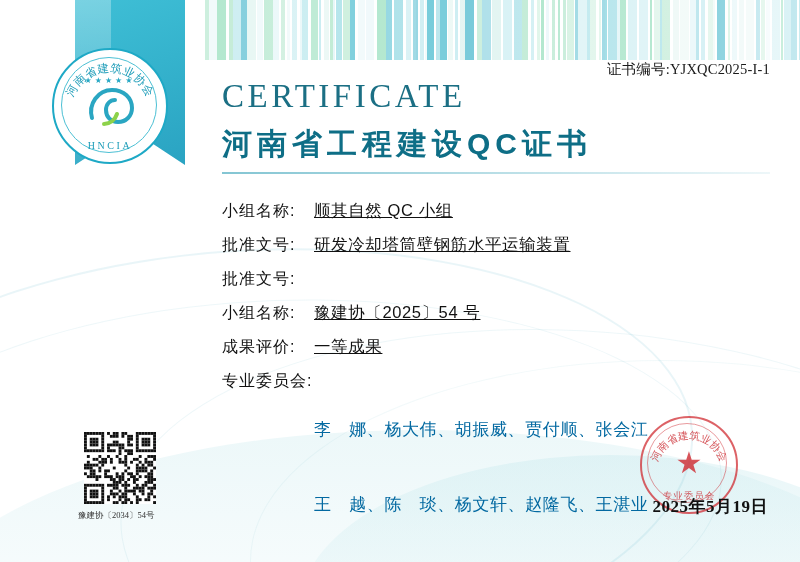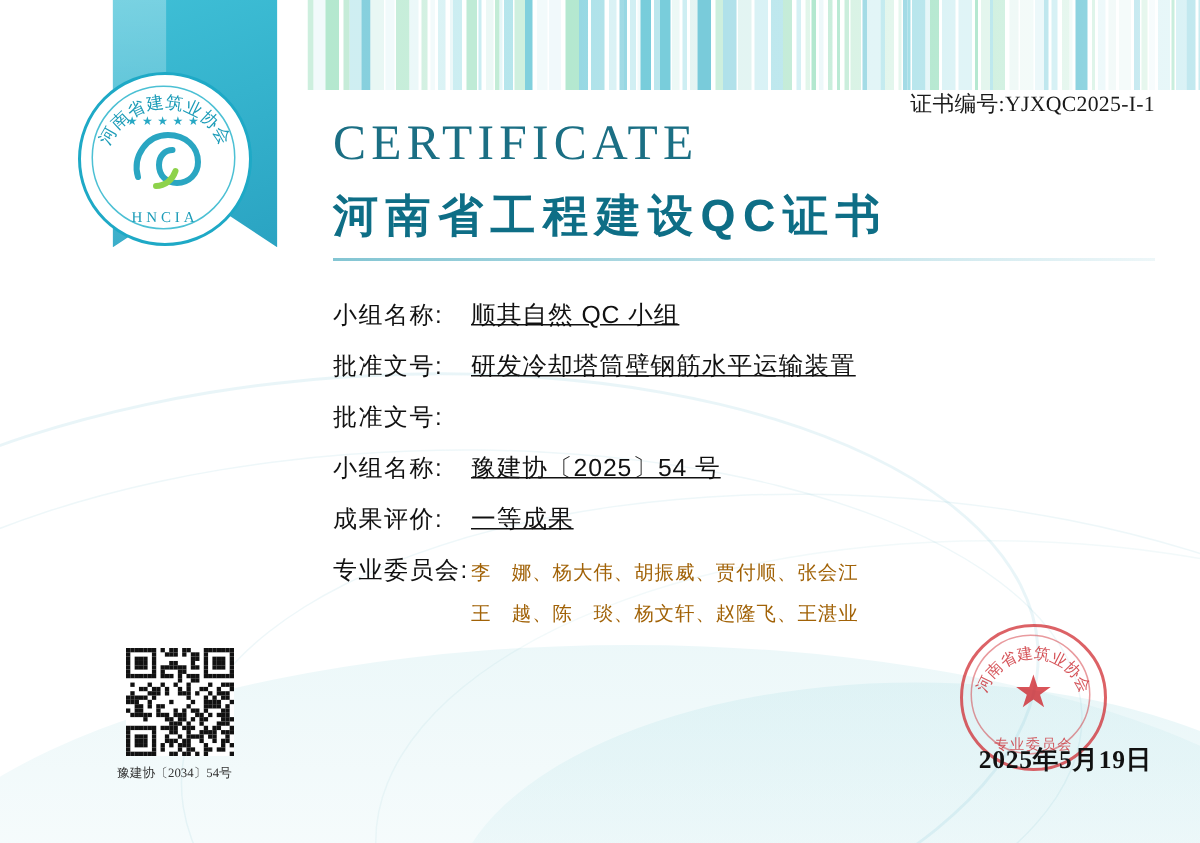--- a/index.html
+++ b/index.html
@@ -217,25 +217,26 @@
   }
   .field-value {
     flex: 1 1 auto;
     font-size: 16.5px;
     color: #111111;
     line-height: 25px;
     letter-spacing: 0.6px;
     text-decoration: underline;
   }
   .members-line {
-    font-size: 13px;
-    color: #a16207;
+    font-size: 17px;
+    color: #0369a1;
     line-height: 27px;
     letter-spacing: 0.6px;
     white-space: pre;
+    margin-top: 48px;
   }
 
   
   .qr {
     position: absolute;
     left: 84px;
     top: 432px;
     width: 72px;
     height: 72px;
   }

